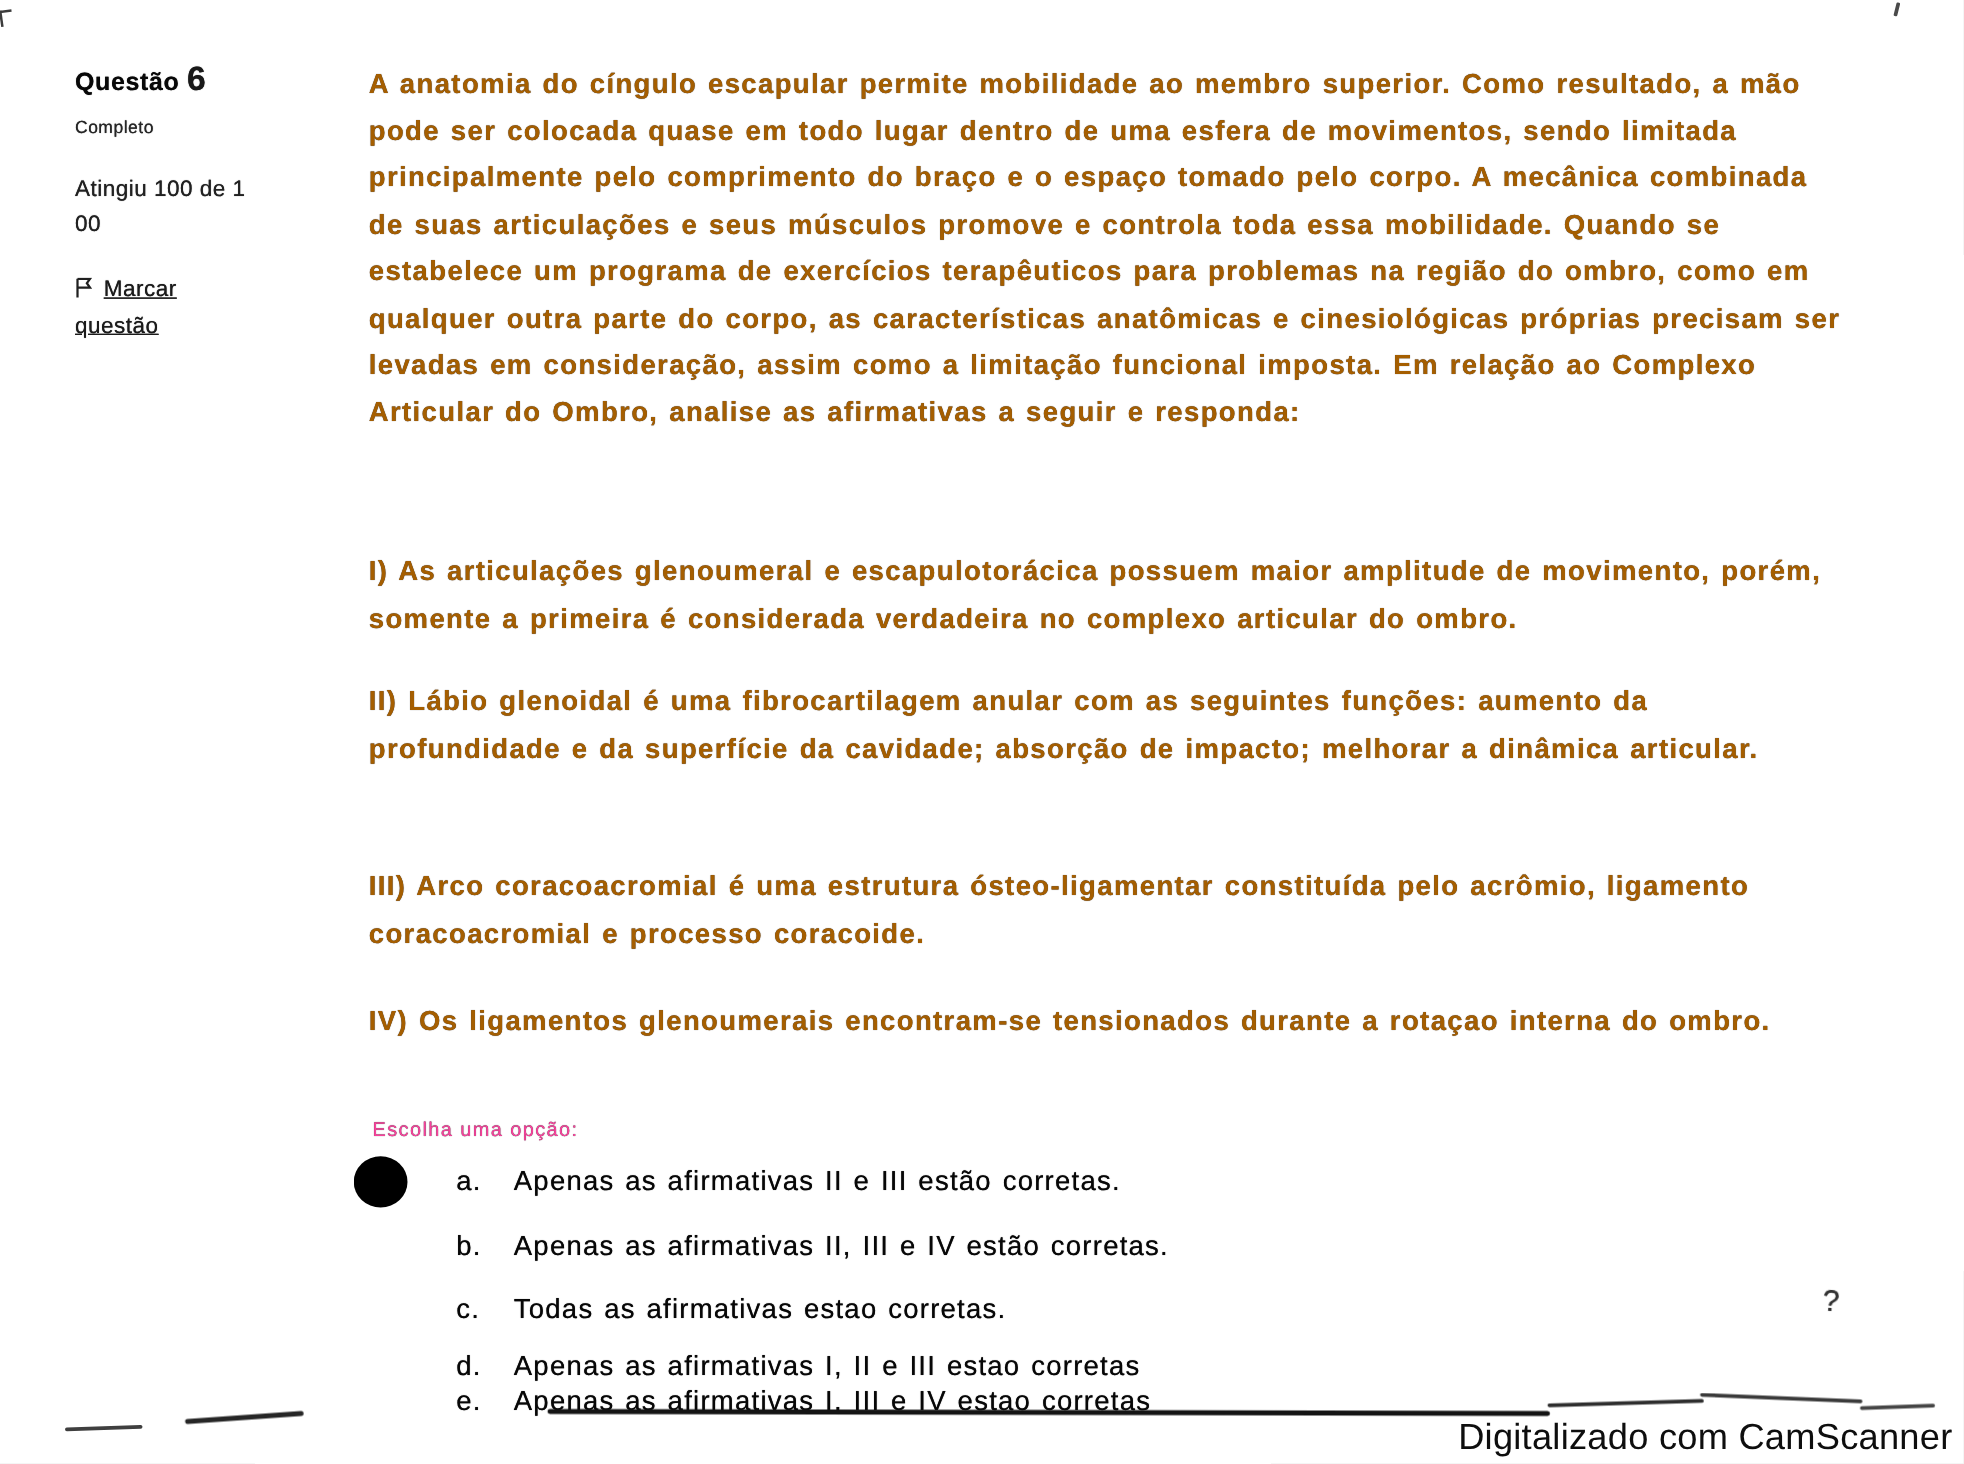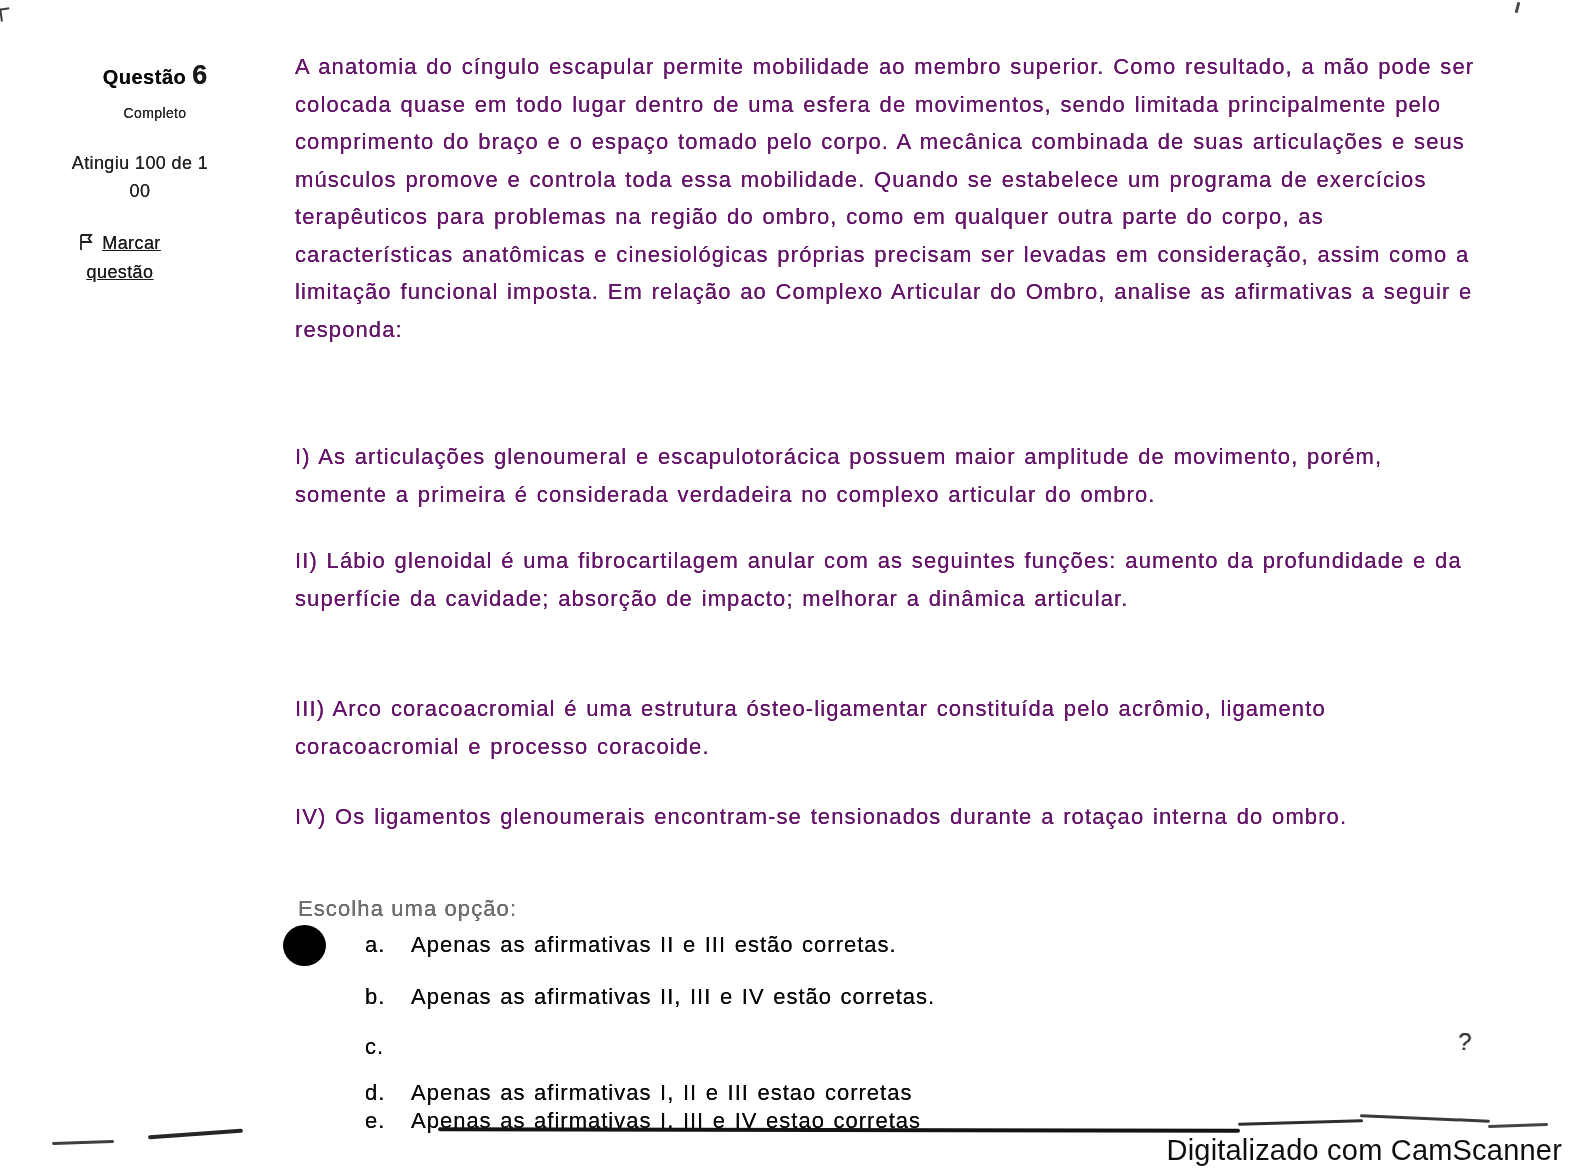--- a/index.html
+++ b/index.html
@@ -12,47 +12,46 @@
     color:#191919;
   }
   
   .scan{
     filter: blur(0.35px) contrast(1.12);
     text-shadow: 0 0 0.6px rgba(10,10,10,.85);
   }
 
   
   .sidebar{
-    position:absolute;left:60px;top:60px;width:190px;
+    position:absolute;left:60px;top:48px;width:190px;
     color:#242424;
-    text-align:center;
   }
   .q-head{font-weight:bold;font-size:20px;letter-spacing:.5px;color:#151515;}
   .q-num{font-size:27px;font-weight:bold;margin-left:6px;}
   .q-state{margin-top:14px;font-size:14px;letter-spacing:.4px;color:#303030;}
   .q-grade{margin-top:28px;font-size:18px;letter-spacing:.4px;line-height:28px;color:#2b2b2b;width:160px;}
   .q-flag{margin-top:24px;font-size:18px;letter-spacing:.4px;line-height:29px;width:120px;color:#262626;cursor:pointer;text-decoration:underline;}
   .flag-ic{display:inline-block;width:15px;height:17px;vertical-align:-2px;margin-right:8px;}
 
   
   .main{position:absolute;left:295px;top:0;width:1185px;}
   .para{
     position:absolute;left:0;margin:0;
     font-size:22px;line-height:37.5px;letter-spacing:1.1px;word-spacing:1.5px;
-    color:#701a75;overflow:hidden;width:1185px;
+    color:#a16207;overflow:hidden;width:1185px;font-weight:bold;
   }
   #intro{top:48px;height:350px;}
   #st1{top:408px;height:116px;margin-top:30px;}
   #st2{top:542px;height:116px;}
   #st3{top:690px;height:80px;}
   #st4{top:798px;height:80px;}
 
   .choose{
     position:absolute;left:3px;top:896px;margin:0;
-    font-size:22px;letter-spacing:1.1px;color:#737373;
+    font-size:16px;letter-spacing:1.1px;color:#ec4899;
   }
 
   .opt{
     position:absolute;left:70px;display:flex;gap:20px;
     font-size:22px;letter-spacing:1px;word-spacing:1.5px;color:#141414;
     white-space:nowrap;cursor:pointer;
   }
   .opt .letter{min-width:26px;}
   #opt-a{top:932px;}
   #opt-b{top:984px;}
@@ -126,20 +125,21 @@
       <span class="dot"></span>
       <span class="letter">a.</span>
       <span class="text">Apenas as afirmativas II e III estão corretas.</span>
     </div>
     <div class="opt" id="opt-b">
       <span class="letter">b.</span>
       <span class="text">Apenas as afirmativas II, III e IV estão corretas.</span>
     </div>
     <div class="opt" id="opt-c">
       <span class="letter">c.</span>
+      <span class="text">Todas as afirmativas estao corretas.</span>
     </div>
     <div class="opt" id="opt-d">
       <span class="letter">d.</span>
       <span class="text">Apenas as afirmativas I, II e III estao corretas</span>
     </div>
     <div class="opt" id="opt-e">
       <span class="letter">e.</span>
       <span class="text">Apenas as afirmativas I, III e IV estao corretas</span>
     </div>
   </div>

